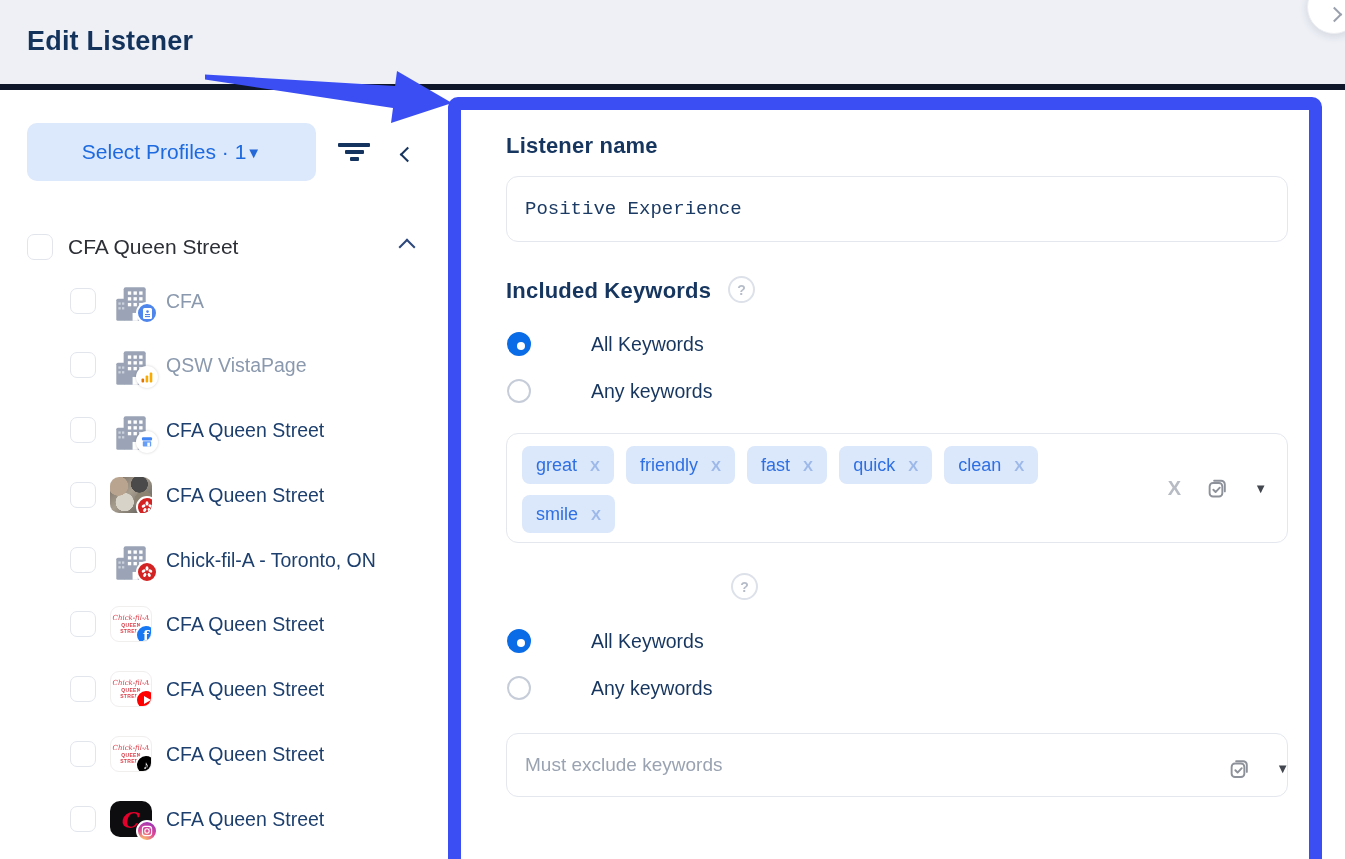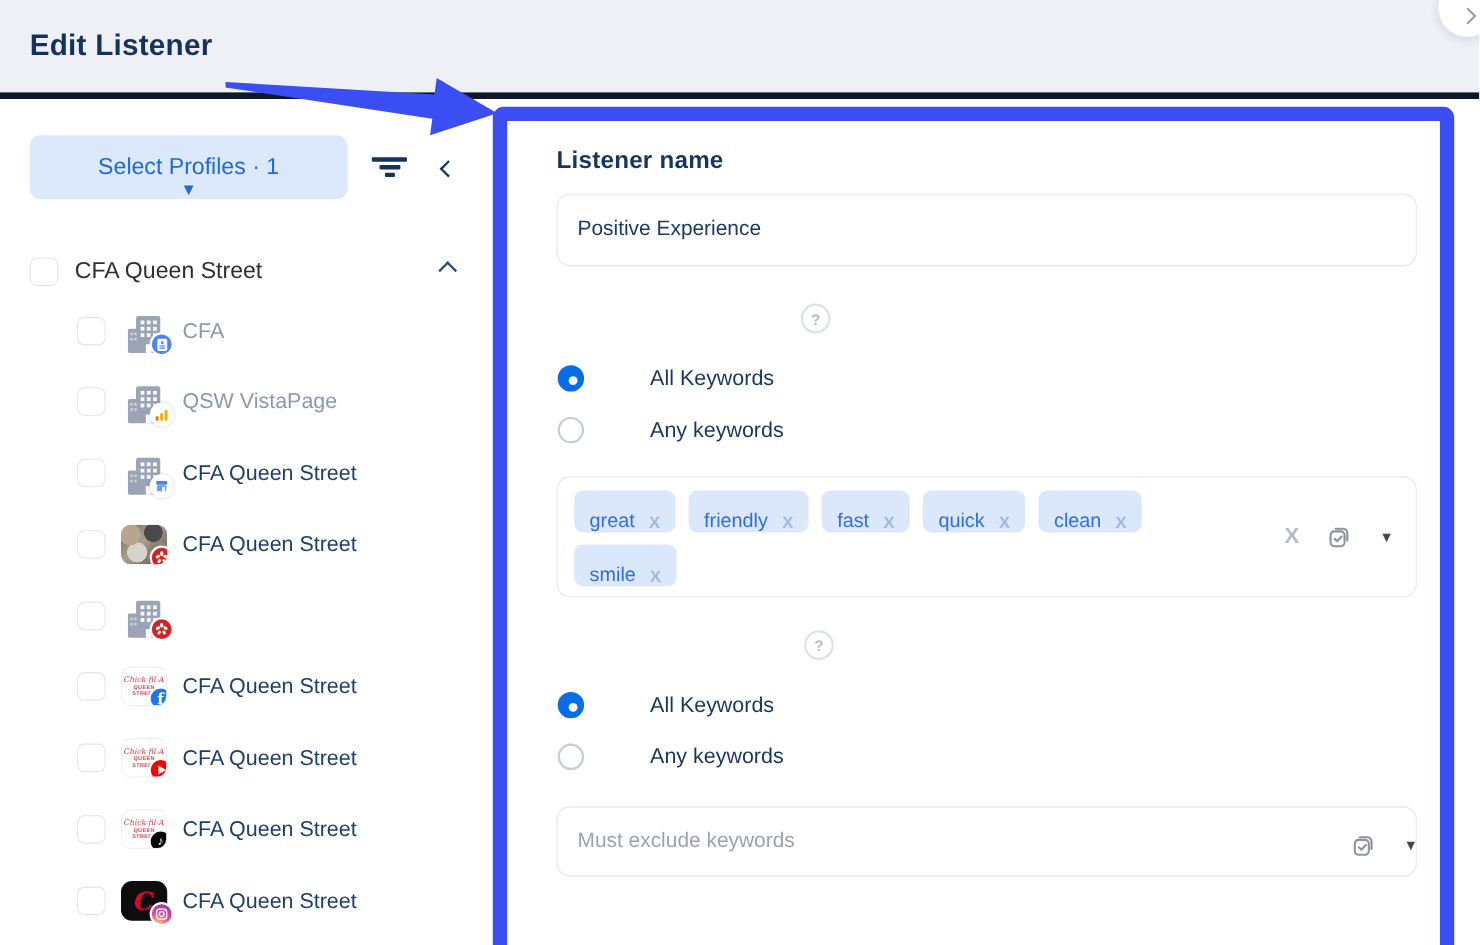--- a/index.html
+++ b/index.html
@@ -33,21 +33,21 @@
   .chev-up    { transform:rotate(135deg); }
   .chev-right { transform:rotate(225deg); border-color:#9aa1ad; }
 
   
   .annotation-arrow { position:absolute; left:198px; top:62px; z-index:25; }
 
   
   .select-profiles-btn {
     position:absolute; left:27px; top:123px; width:289px; height:58px;
     background:#dce8fb; border-radius:10px; display:flex; align-items:center;
-    justify-content:flex-end; padding:0 22px; cursor:pointer;flex-direction:column;
+    justify-content:center; padding:0 22px; cursor:pointer;
   }
   .select-profiles-btn .lbl { color:#1d6ae0; font-size:21px; font-weight:500; }
   .select-profiles-btn .caret { color:#2569d8; font-size:15px; }
 
   .filter-icon { position:absolute; left:337px; top:143px; width:34px; height:20px;
     display:flex; flex-direction:column; align-items:center; gap:3.5px; cursor:pointer; }
   .filter-icon i { display:block; height:3.6px; background:#14335f; border-radius:1px; }
   .filter-icon i:nth-child(1){ width:32px; }
   .filter-icon i:nth-child(2){ width:19px; }
   .filter-icon i:nth-child(3){ width:9px; }
@@ -125,40 +125,40 @@
     border:2px solid #dde1e9; color:#b6bdc9; font-size:14px; font-weight:600;
     display:flex; align-items:center; justify-content:center; cursor:pointer; }
   .help-included { left:267px; top:166px; }
   .help-excluded { left:270px; top:463px; }
 
   .text-input {
     position:absolute; left:45px; width:782px; border:1px solid #e4e7ee;
     border-radius:12px; background:#fff; font-family:"Liberation Sans", sans-serif;
     font-size:19px; color:#1c3b64; padding:0 18px; outline:none;
   }
-  .name-input { top:66px; height:66px; }
+  .name-input { top:66px; height:66px;font-family:Liberation Mono, monospace; }
   .exclude-input { top:623px; height:64px; padding-right:110px; }
   .exclude-input::placeholder { color:#9aa3b2; opacity:1; }
 
   .radio-row { position:absolute; left:46px; display:flex; align-items:center; cursor:pointer;gap:28px; }
   .radio { width:24px; height:24px; border-radius:50%; background:#fff;
     border:2px solid #c6cdd9; flex:0 0 24px; position:relative; }
   .radio.selected { background:#0a6ce6; border-color:#0a6ce6; }
   .radio.selected::after { content:""; position:absolute; left:8px; top:8px;
     width:8px; height:8px; border-radius:50%; background:#fff; }
   .radio-row .radio-label { margin-left:32px; font-size:19.5px; color:#17365f; font-weight:500; }
   .rr-inc-1 { top:222px; } .rr-inc-2 { top:269px; }
   .rr-exc-1 { top:519px; } .rr-exc-2 { top:566px; }
 
   .tags-box { position:absolute; left:45px; top:323px; width:782px; height:110px;
     border:1px solid #e4e7ee; border-radius:12px; background:#fff; }
   .chips { position:absolute; left:15px; top:12px; width:608px;
     display:flex; flex-wrap:wrap; gap:11px 12px; }
   .chip { height:38px; background:#dbe7fa; border-radius:8px; display:flex;
-    align-items:flex-end; padding:0 14px; font-size:18px; color:#2e70e3; font-weight:500; }
+    align-items:center; padding:0 14px; font-size:18px; color:#2e70e3; font-weight:500; }
   .chip .chip-x { margin-left:13px; color:#9cb9ea; font-size:15px; font-weight:700; cursor:pointer; }
 
   .box-actions { position:absolute; right:20px; top:50%; transform:translateY(-50%);
     display:flex; align-items:center; gap:23px; }
   .clear-x { color:#b7bbc3; font-size:20px; font-weight:700; cursor:pointer; }
   .caret-down { color:#43474f; font-size:13px; cursor:pointer; }
   .copy-icon { cursor:pointer; display:flex; }
   .exclude-actions { position:absolute; right:20px; top:645px; display:flex;
     align-items:center; gap:23px; }
 </style>
@@ -356,20 +356,21 @@
             <g fill="#fff">
               <ellipse cx="6" cy="2.4" rx="1.5" ry="2.2"></ellipse>
               <ellipse cx="2.6" cy="5" rx="2" ry="1.4" transform="rotate(-28 2.6 5)"></ellipse>
               <ellipse cx="9.4" cy="5" rx="2" ry="1.4" transform="rotate(28 9.4 5)"></ellipse>
               <ellipse cx="3.8" cy="9" rx="1.4" ry="2" transform="rotate(32 3.8 9)"></ellipse>
               <ellipse cx="8.2" cy="9" rx="1.4" ry="2" transform="rotate(-32 8.2 9)"></ellipse>
             </g>
           </svg>
       </span>
     </span>
+    <span class="row-label">Chick-fil-A - Toronto, ON</span>
   </div>
 
   <div class="profile-row" style="top:596px">
     <span class="checkbox"></span>
     <span class="avatar av-script">
       <span class="s1">Chick-fil-A</span>
         <span class="s2">QUEEN<br>STREET</span>
       <span class="badge b-facebook">
           <span class="fb-f">f</span>
         </span>
@@ -414,20 +415,21 @@
       </span>
     </span>
     <span class="row-label">CFA Queen Street</span>
   </div>
 
   <div class="edit-panel">
 
     <div class="fgroup-label lbl-listener">Listener name</div>
     <input class="text-input name-input" type="text" value="Positive Experience" style="">
 
+    <div class="fgroup-label lbl-included">Included Keywords</div>
     <div class="help-circle help-included">?</div>
 
     <div class="radio-row rr-inc-1">
       <span class="radio selected"></span>
       <span class="radio-label">All Keywords</span>
     </div>
     <div class="radio-row rr-inc-2">
       <span class="radio"></span>
       <span class="radio-label">Any keywords</span>
     </div>

